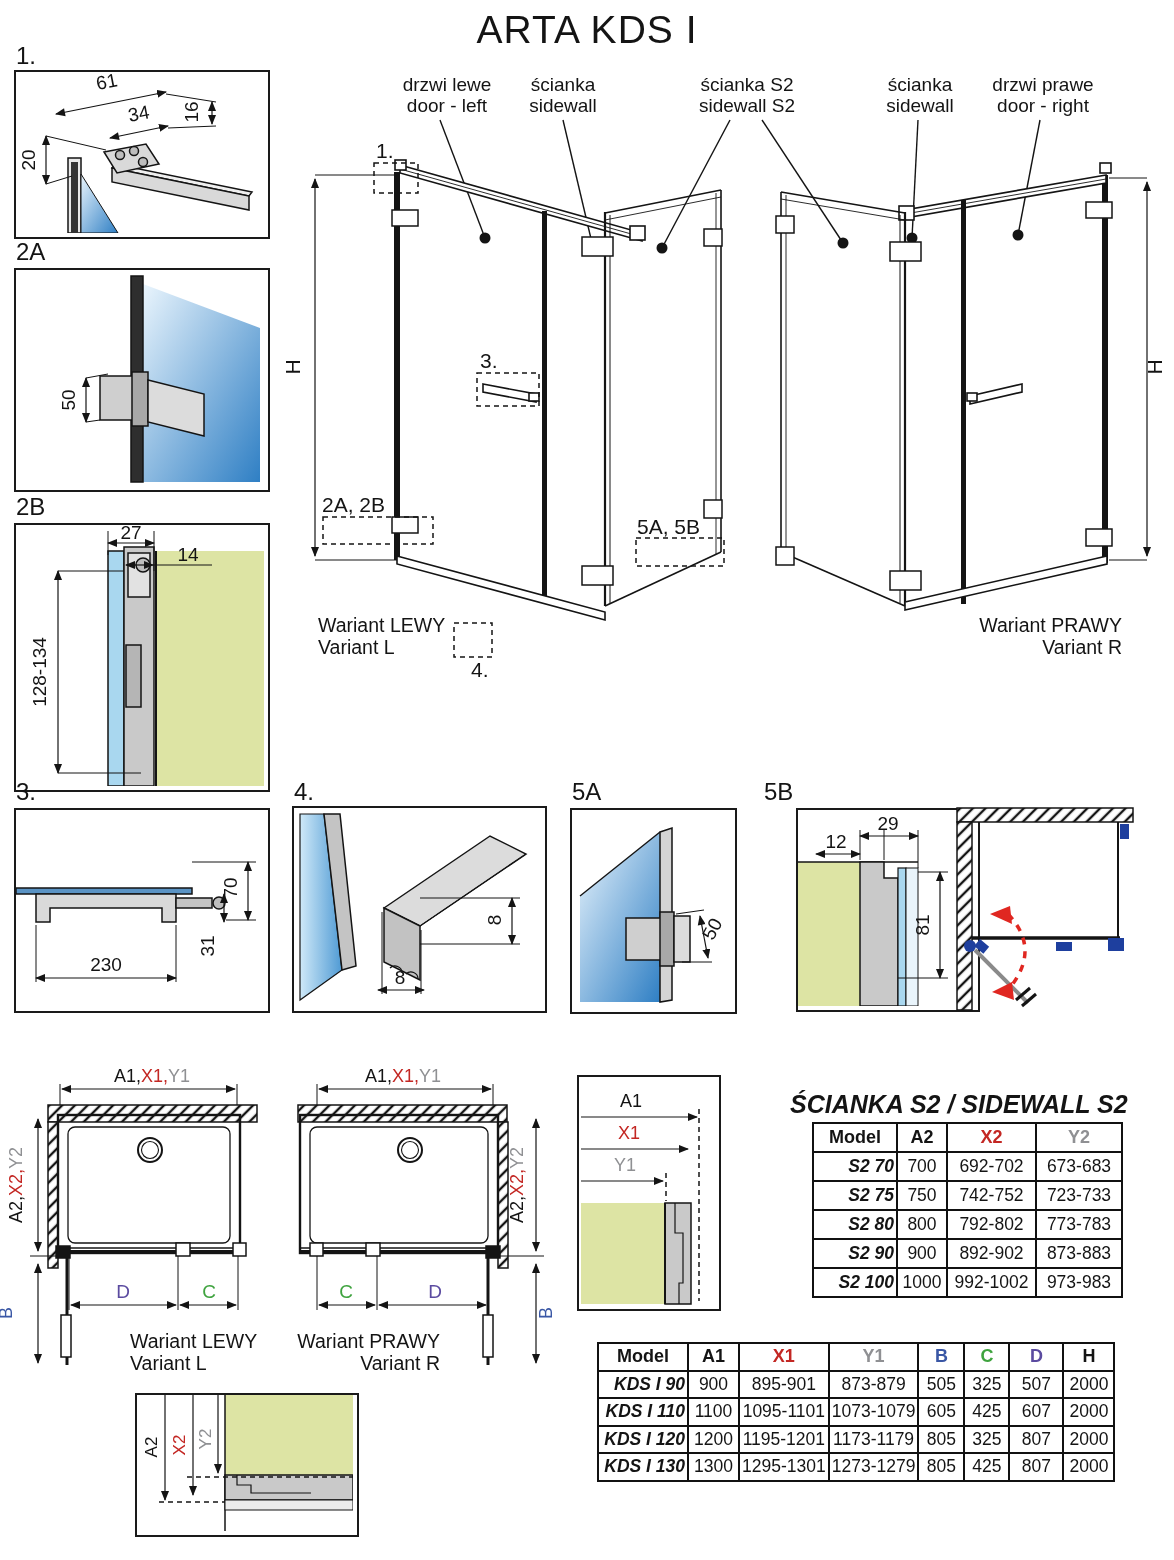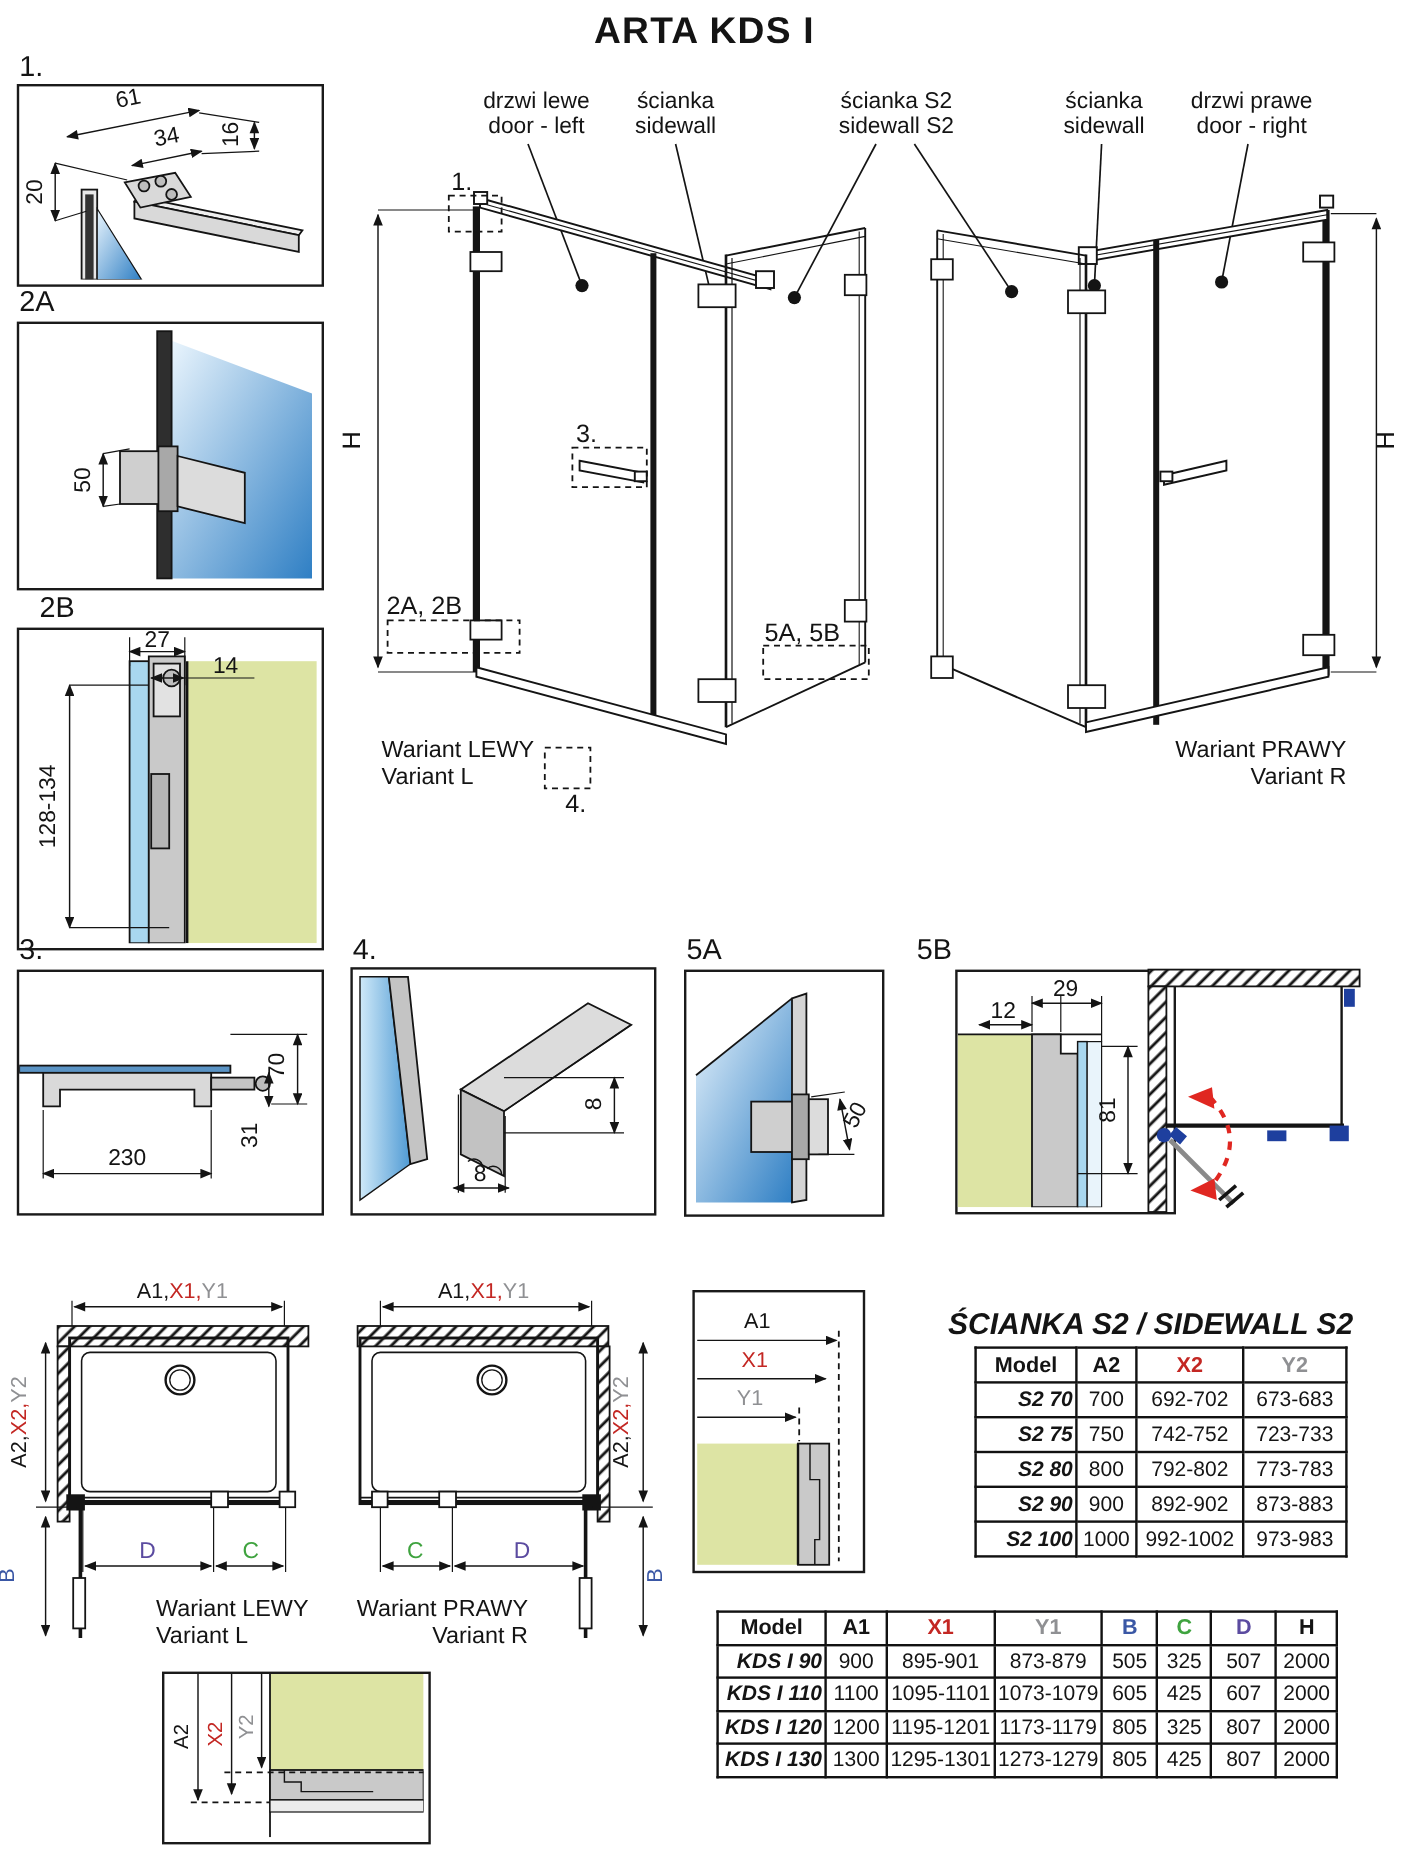--- a/index.html
+++ b/index.html
@@ -1,21 +1,21 @@
 <!DOCTYPE html>
 <html><head>
 <meta charset="utf-8">
 <style>
   html,body{margin:0;padding:0;background:#fff;}
   .canvas{position:relative;width:1174px;height:1560px;background:#fff;overflow:hidden;
           font-family:"Liberation Sans",sans-serif;color:#141414;}
   svg{font-family:"Liberation Sans",sans-serif;}
   .abs{position:absolute;}
   .page-title{position:absolute;left:587px;top:8px;transform:translateX(-50%);
-              font-size:31px;font-weight:bold;letter-spacing:1px;white-space:nowrap;}
+              font-size:39px;font-weight:normal;letter-spacing:1px;white-space:nowrap;}
   .tlabel{position:absolute;top:74px;text-align:center;font-size:19px;line-height:21px;}
   .dbox{position:absolute;border:2px solid #1a1a1a;background:#fff;}
   .dlabel{position:absolute;font-size:24px;}
   .variant-label{position:absolute;font-size:19.5px;line-height:22px;}
   .variant-label.right{text-align:right;}
   .tbl-title{position:absolute;font-style:italic;font-weight:bold;text-align:center;white-space:nowrap;}
   .s2-title{left:790px;top:1090px;width:330px;font-size:25px;}
   .front-title{left:670px;top:1344px;width:400px;font-size:28px;}
   table.dtable{position:absolute;border-collapse:collapse;background:#fff;}
   .dtable th,.dtable td{border:2px solid #111;text-align:center;padding:0 2px;white-space:nowrap;}
@@ -257,21 +257,21 @@
       </g>
       <g>
         <line class="dim" x1="70" y1="108" x2="70" y2="152" marker-start="url(#as)" marker-end="url(#ae)"></line>
         <text class="dimtxt" transform="rotate(-90 59 130)" x="59" y="130" text-anchor="middle">50</text>
         <line class="thin" x1="70" y1="108" x2="92" y2="104"></line>
         <line class="thin" x1="70" y1="152" x2="84" y2="150"></line>
       </g>
     </svg>
   </div>
 
-  <div class="dlabel" style="left:33px;top:493px;">2B</div>
+  <div class="dlabel" style="left:16px;top:493px;">2B</div>
   <div class="dbox" style="left:14px;top:523px;width:252px;height:265px;">
     <svg width="248" height="261" viewBox="0 0 248 261">
       <rect x="140" y="26" width="108" height="235" fill="#dde4a4"></rect>
       <g fill="none" stroke="#141414" stroke-width="1.5">
         <rect x="92" y="26" width="16" height="235" fill="#a9d7ef"></rect>
         <rect x="108" y="22" width="30" height="239" fill="#c9c9c9"></rect>
         <rect x="112" y="28" width="22" height="44" fill="#e2e2e2"></rect>
         <circle cx="127" cy="40" r="7" fill="#bdbdbd"></circle>
         <rect x="110" y="120" width="15" height="62" fill="#b5b5b5"></rect>
         <line x1="140" y1="26" x2="140" y2="261" stroke-width="2"></line>

